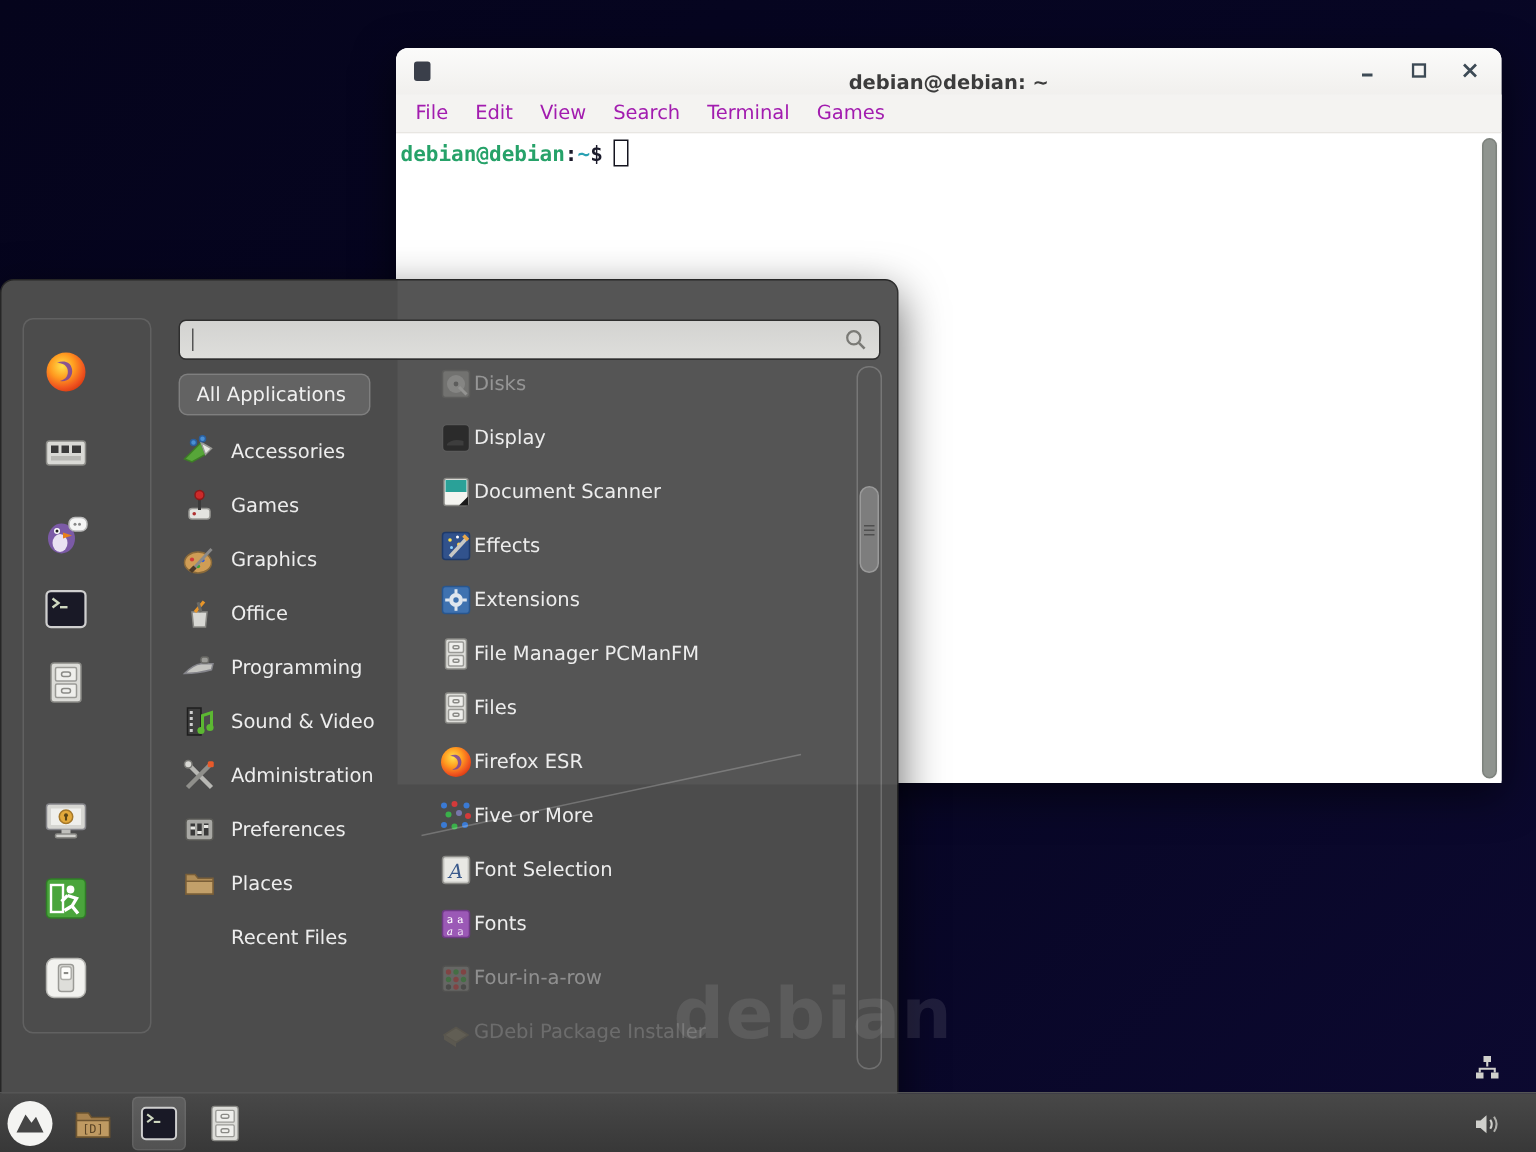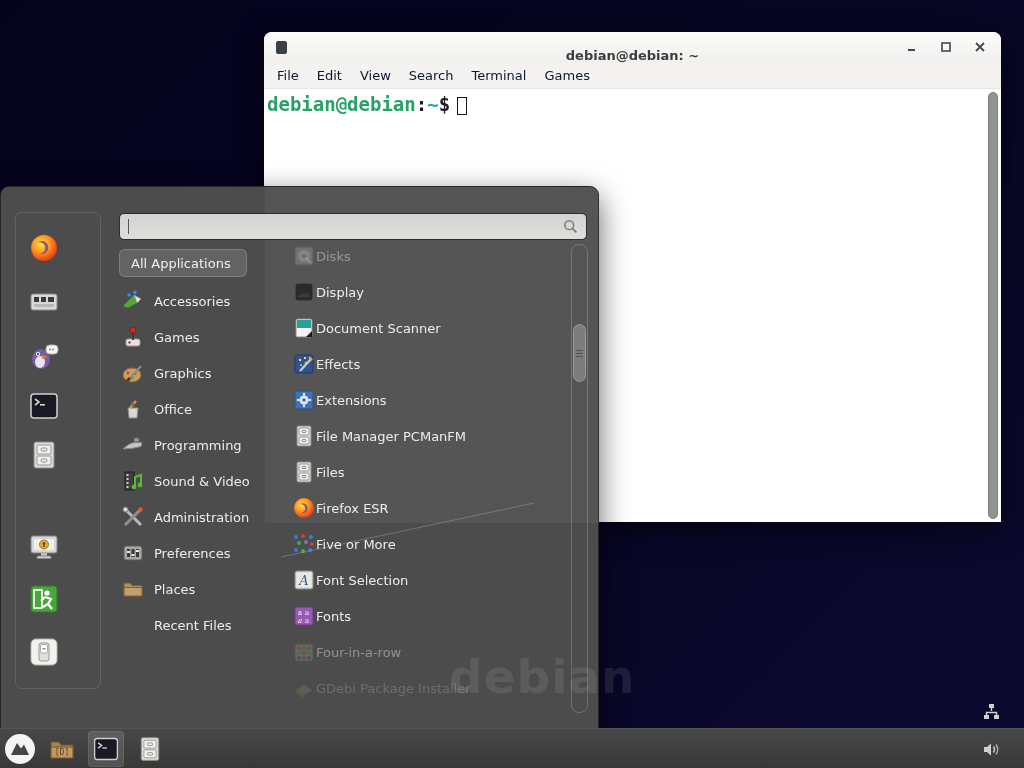--- a/index.html
+++ b/index.html
@@ -15,24 +15,24 @@
               background:linear-gradient(#fbfbfa,#eceae7);
               border-bottom:1px solid #d5d2cd; border-radius:8px 8px 0 0;
               display:flex; align-items:center; }
   .title-ico { position:absolute; left:12px; top:9px; width:11px; height:13px;
                background:#3a3f4a; border-radius:2px; }
   .title-txt { flex:1; text-align:center; font-size:13px; font-weight:bold; color:#3c3c3c; }
   .winbtns { position:absolute; right:14px; top:0; height:30px; display:flex; gap:20px; align-items:center; }
   .winbtn { width:14px; height:14px; display:flex; align-items:center; justify-content:center; cursor:default; }
   .menubar { position:absolute; left:0; top:31px; right:0; height:26px; background:#f4f3f1;
              display:flex; align-items:center; gap:4px; padding-left:6px; border-bottom:1px solid #e8e6e2;}
-  .menubar span { font-size:13px; color:#0f172a; padding:3px 7px; border-radius:3px; }
+  .menubar span { font-size:13px; color:#a21caf; padding:3px 7px; border-radius:3px; }
   .term-body { position:absolute; left:0; top:57px; right:0; bottom:0; background:#ffffff; }
   .prompt { position:absolute; left:3px; top:4px; font-family:"DejaVu Sans Mono", monospace;
-            font-size:19px; font-weight:bold; color:#1b1b2b; white-space:pre; }
+            font-size:14px; font-weight:bold; color:#1b1b2b; white-space:pre; }
   .p-user { color:#26a269; }
   .p-path { color:#2aa1b3; }
   .p-cursor { display:inline-block; width:10px; height:18px; border:1.5px solid #14141f;
               margin-left:7px; vertical-align:-4px; }
   .term-scroll { position:absolute; right:2px; top:3px; width:12px; bottom:3px; background:#fafaf9; border-radius:6px;}
   .term-thumb { position:absolute; left:1px; right:1px; top:0; bottom:0;
                 background:#8f948f; border-radius:6px; border:1px solid #7d827d; }
 
   
   .appmenu { position:absolute; left:0; top:186px; width:599px; height:659px;

